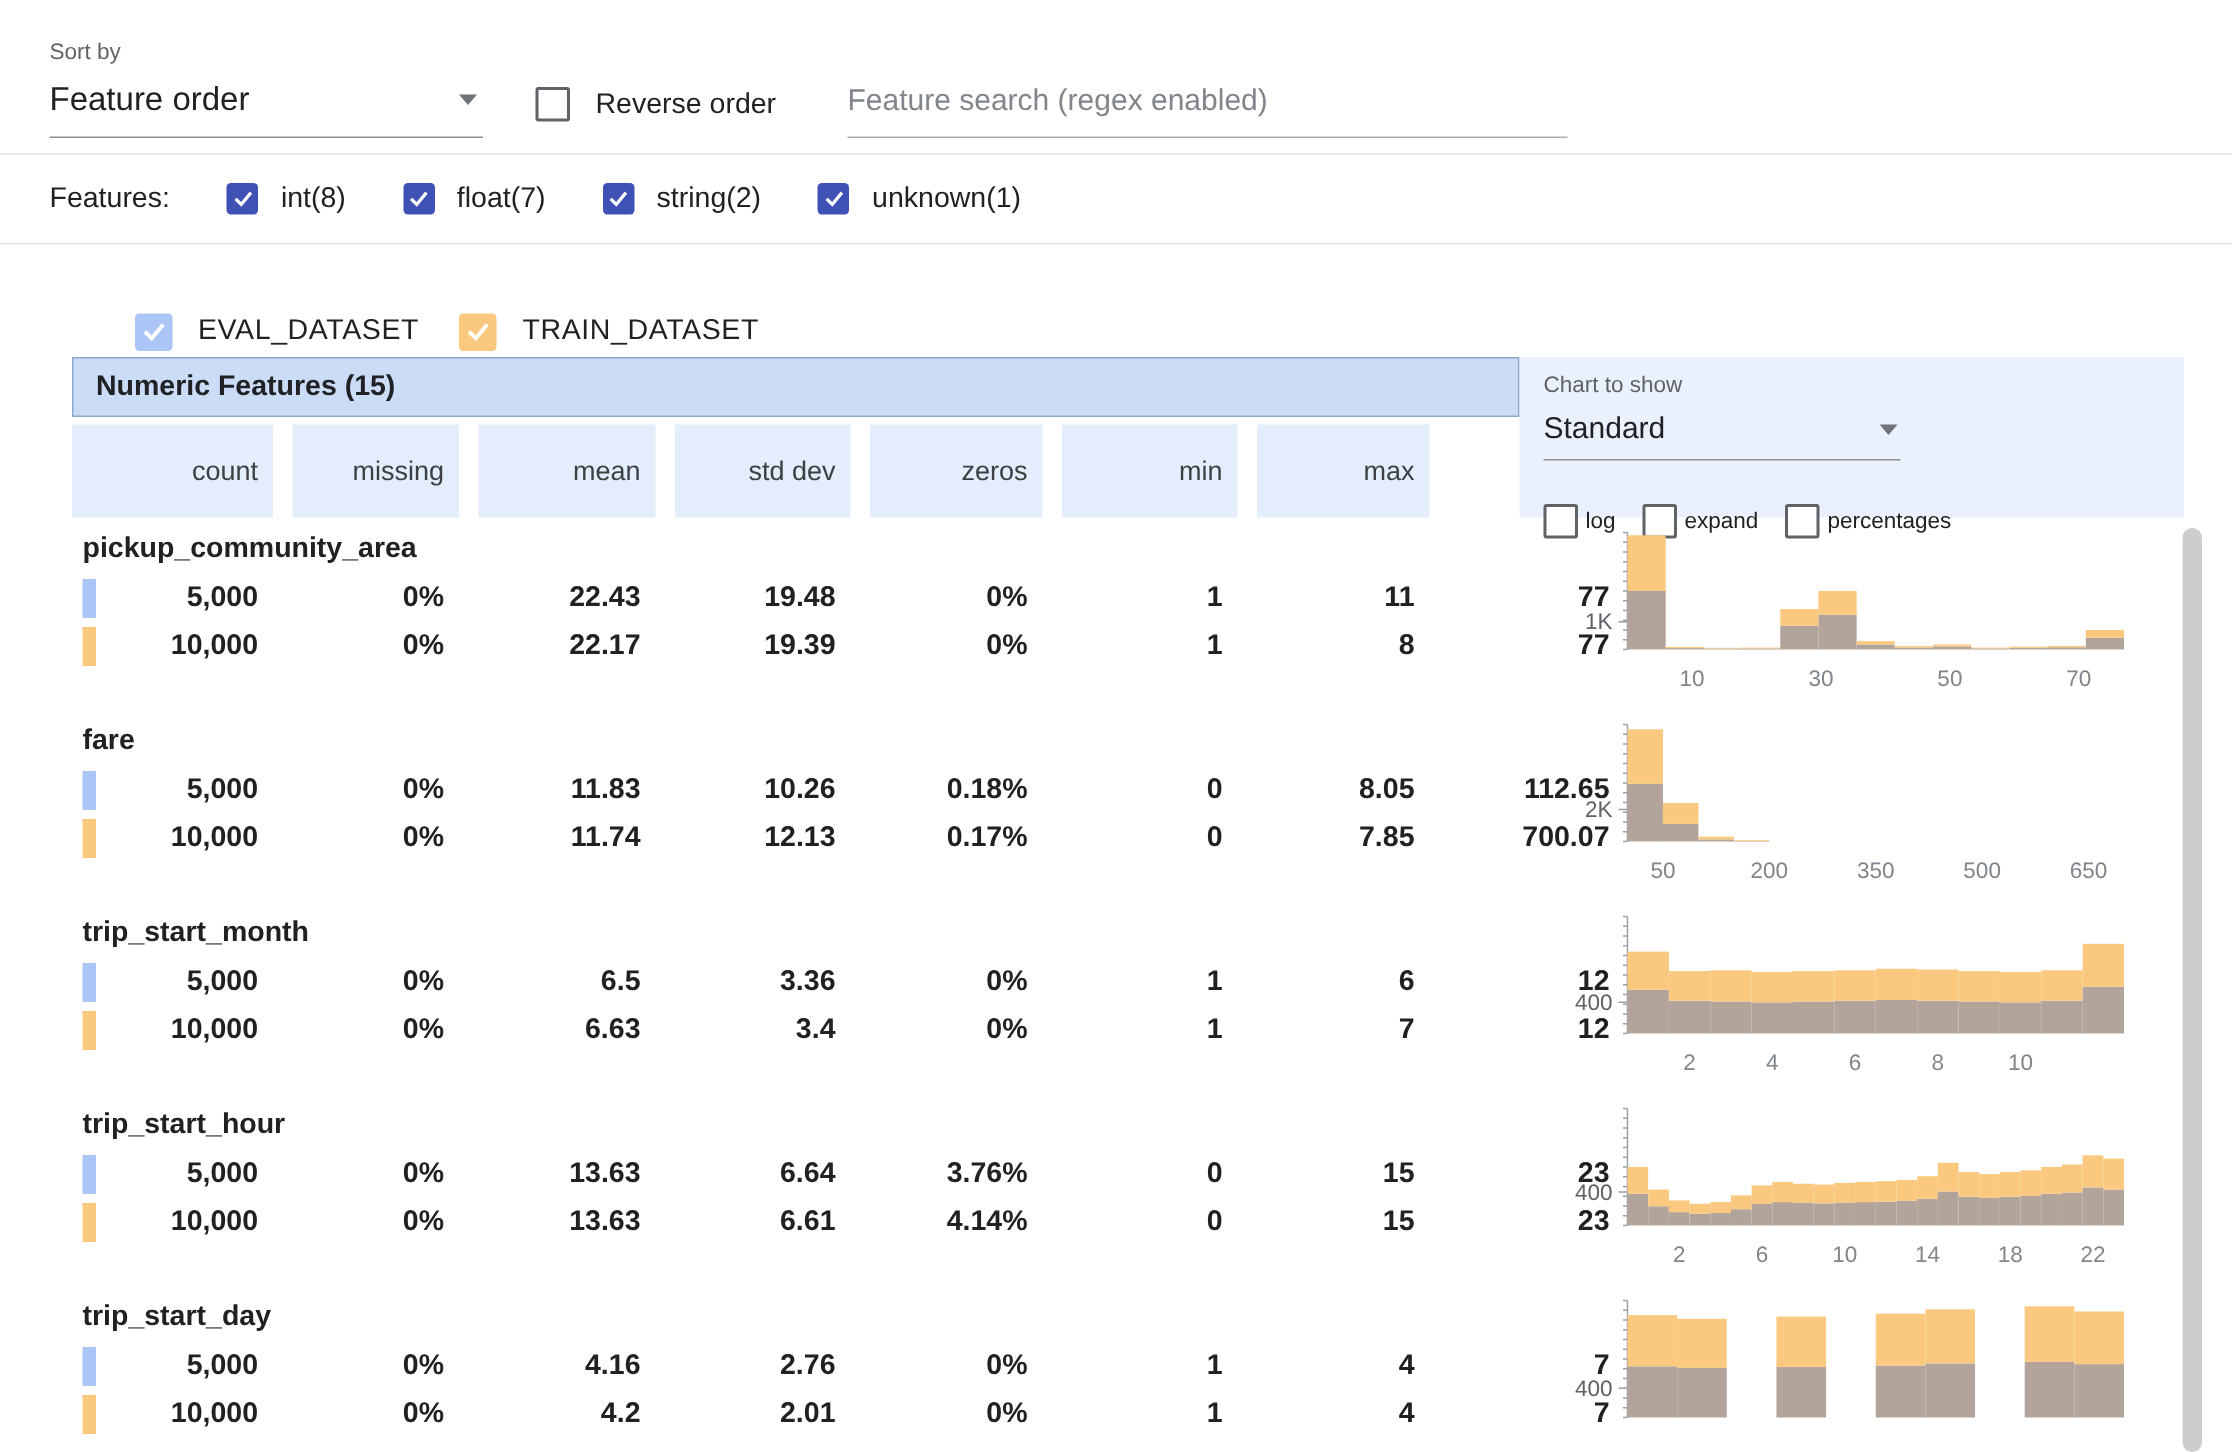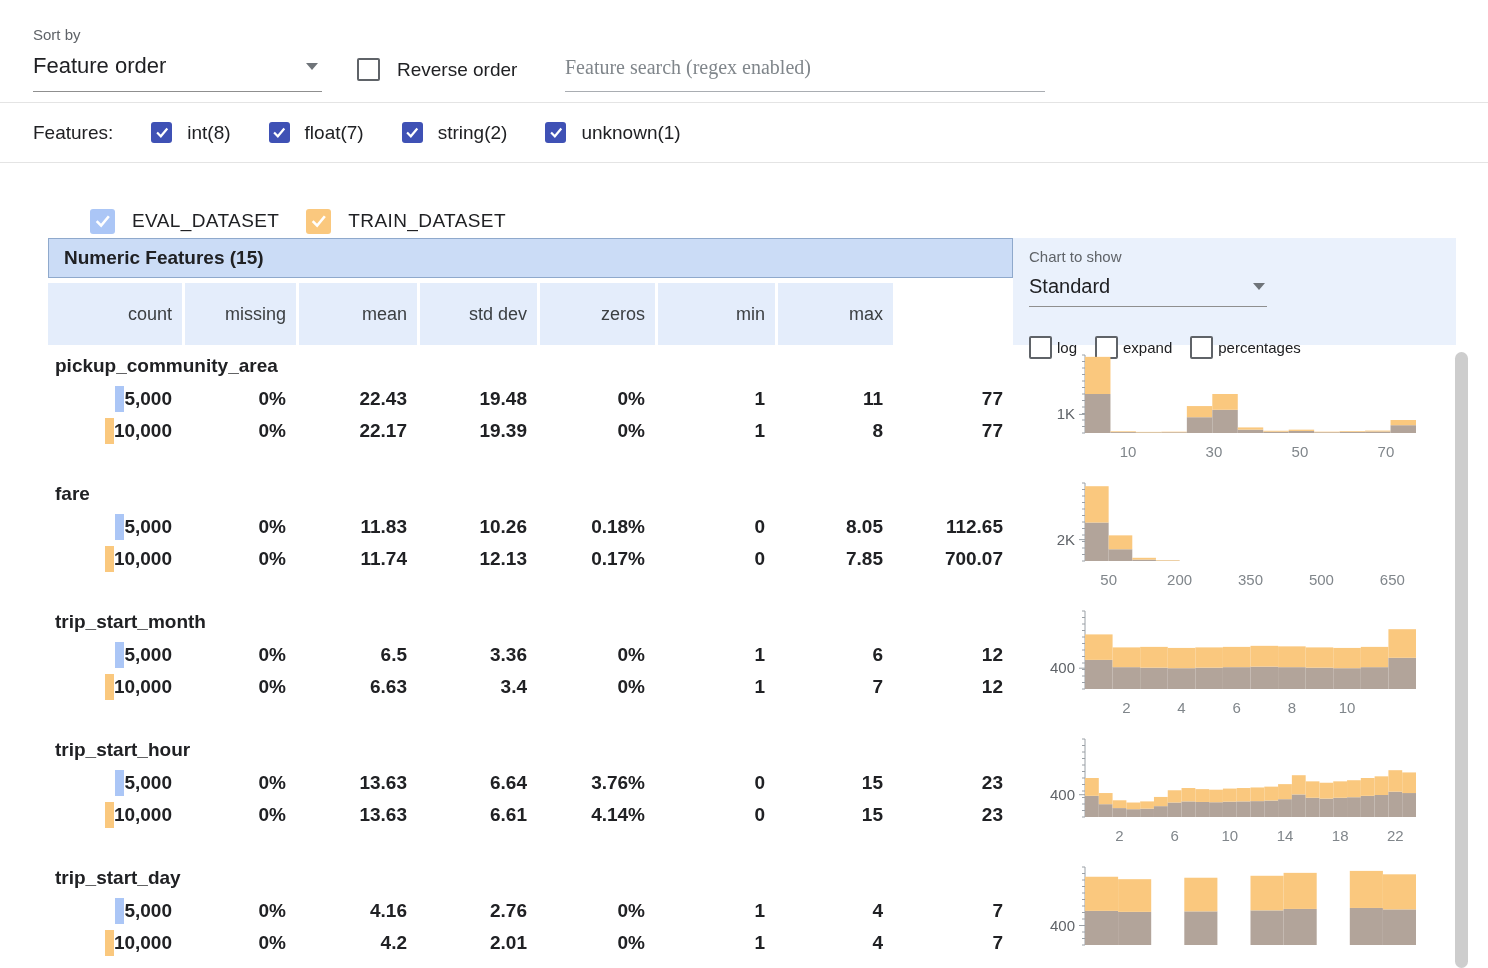--- a/index.html
+++ b/index.html
@@ -12,21 +12,21 @@
   .small-label { font-size: 15px; color: #5f6368; margin-bottom: 6px; }
   .select { display: flex; justify-content: space-between; align-items: center;
     border-bottom: 1px solid #8f8f8f; padding: 4px 4px 12px 0; font-size: 22px; cursor: pointer; }
   .caret { width: 0; height: 0; border-left: 6px solid transparent;
     border-right: 6px solid transparent; border-top: 7px solid #6f7479; }
   .reverse { position: absolute; left: 357px; top: 58px; display: flex; gap: 17px;
     align-items: center; font-size: 19px; }
   .search { position: absolute; left: 565px; top: 50px; width: 480px; }
   .search input { width: 100%; border: none; border-bottom: 1px solid #a9adb2;
     font-size: 20px; padding: 6px 0 12px; outline: none; color: #202124;
-    font-family: Liberation Serif, serif; background: transparent; }
+    font-family: Liberation Sans, sans-serif; background: transparent; }
   .search input::placeholder { color: #80868b; }
 
   
   .cb { display: inline-flex; align-items: center; justify-content: center; flex: 0 0 auto; }
   .cb svg { width: 78%; height: 78%; }
   .cb-indigo { width: 21px; height: 21px; border-radius: 3px; }
   .cb-big { width: 25px; height: 25px; border-radius: 3px; }
   .cb-empty { width: 23px; height: 23px; border: 2px solid #5f6368; border-radius: 2px; background: #fff; }
 
   
@@ -38,30 +38,30 @@
   .legend { height: 75px; display: flex; align-items: center; padding-left: 90px; gap: 27px; }
   .litem { display: flex; align-items: center; gap: 17px; font-size: 19px; letter-spacing: 0.4px; margin-top: 41px; }
 
   
   .main { margin-left: 48px; display: flex; width: 1408px; }
   .left { width: 965px; }
   .right { width: 443px; }
   .nf-title { height: 40px; background: #cbdcf6; border: 1px solid #8fa9cc;
     display: flex; align-items: center; padding-left: 15px; font-size: 19px; font-weight: 700; }
   .grid8 { display: grid; grid-template-columns: 134px 111px 118px 117px 115px 117px 115px 117px;
-    column-gap: 3px; }
+    column-gap: 13px; }
   .col-headers { margin-top: 5px; }
   .col-h { background: #e4edfb; height: 62px; display: flex; align-items: center;
     justify-content: flex-end; padding-right: 10px; font-size: 18px; color: #3c4043; }
 
   .fblock { height: 128px; padding-top: 6px; }
   .fname { padding-left: 7px; font-size: 19px; font-weight: 700; height: 32px; line-height: 30px; }
   .drow { height: 32px; align-items: center; font-size: 19px; font-weight: 700; }
   .cell { text-align: right; padding-right: 10px; }
-  .cell0 { display: flex; justify-content: flex-end; align-items: center;
+  .cell0 { display: flex; justify-content: space-between; align-items: center;
     padding-left: 7px; padding-right: 10px; }
   .swatch { width: 9px; height: 26px; display: inline-block; }
 
   .chart-controls { height: 107px; background: #eaf1fc; padding: 10px 0 0 16px; }
   .cp-select { width: 238px; font-size: 20px; border-bottom: 1px solid #8f8f8f;
     padding: 4px 2px 8px 0; display: flex; justify-content: space-between; align-items: center;
     margin-top: 4px; cursor: pointer; }
   .cp-opts { margin-top: 9px; display: flex; gap: 18px; align-items: center; font-size: 15px; }
   .cp-opt { display: flex; align-items: center; gap: 5px; margin-top: 20px; }
 

